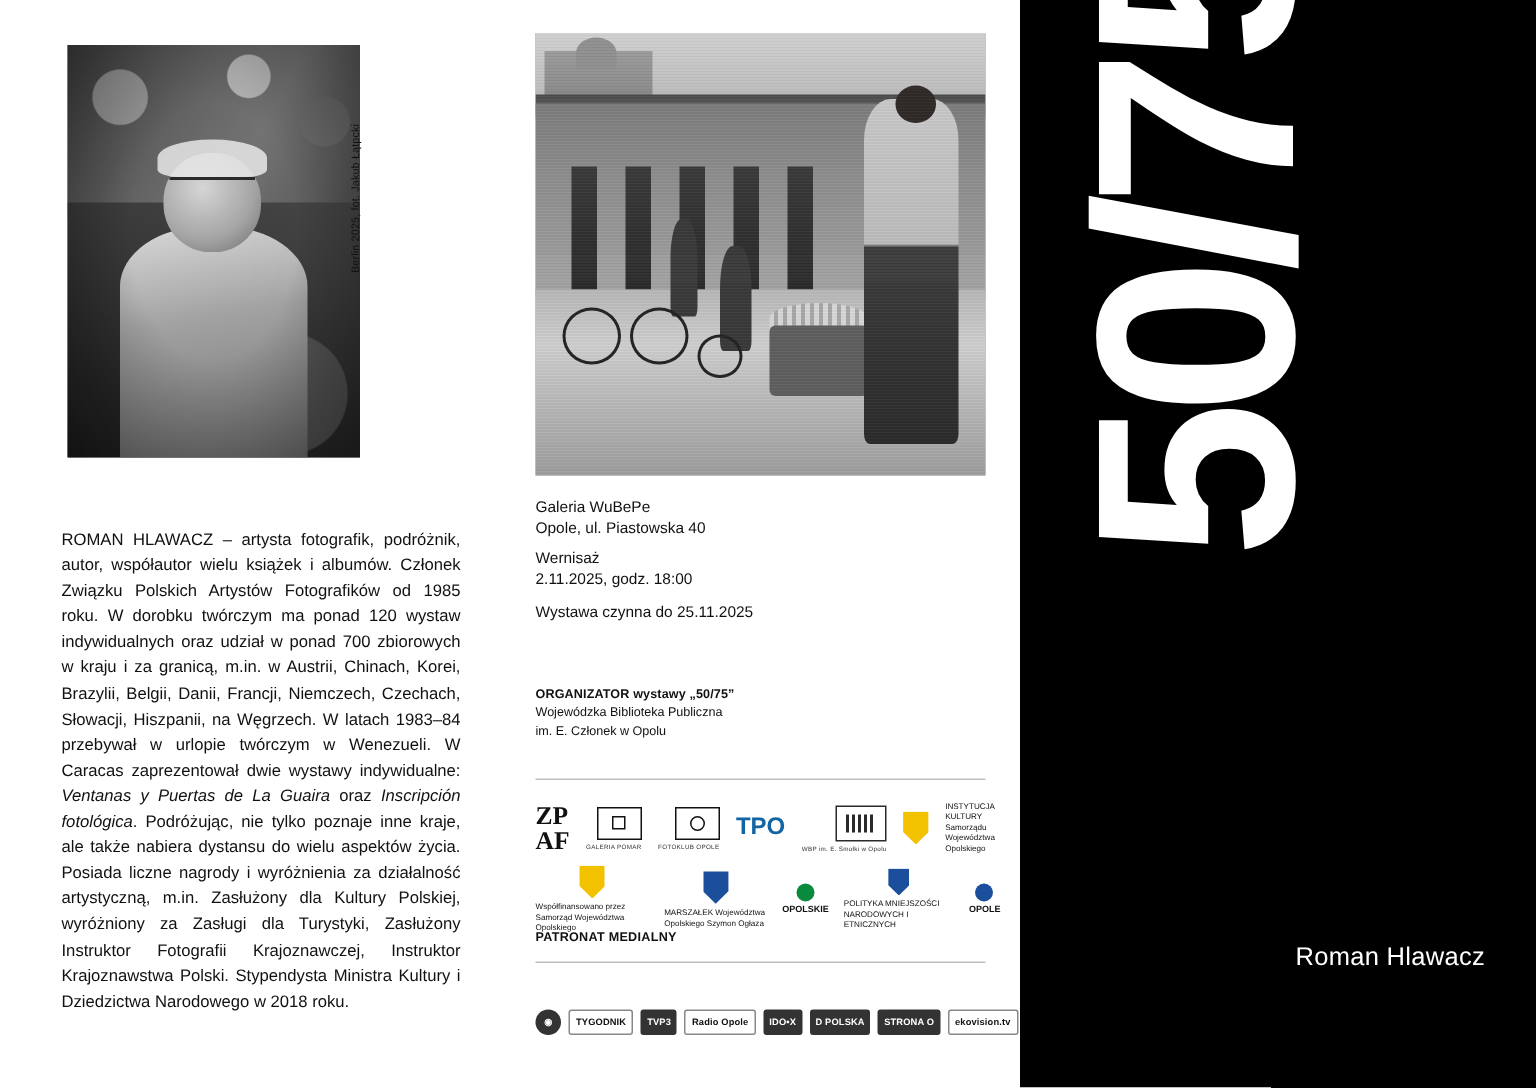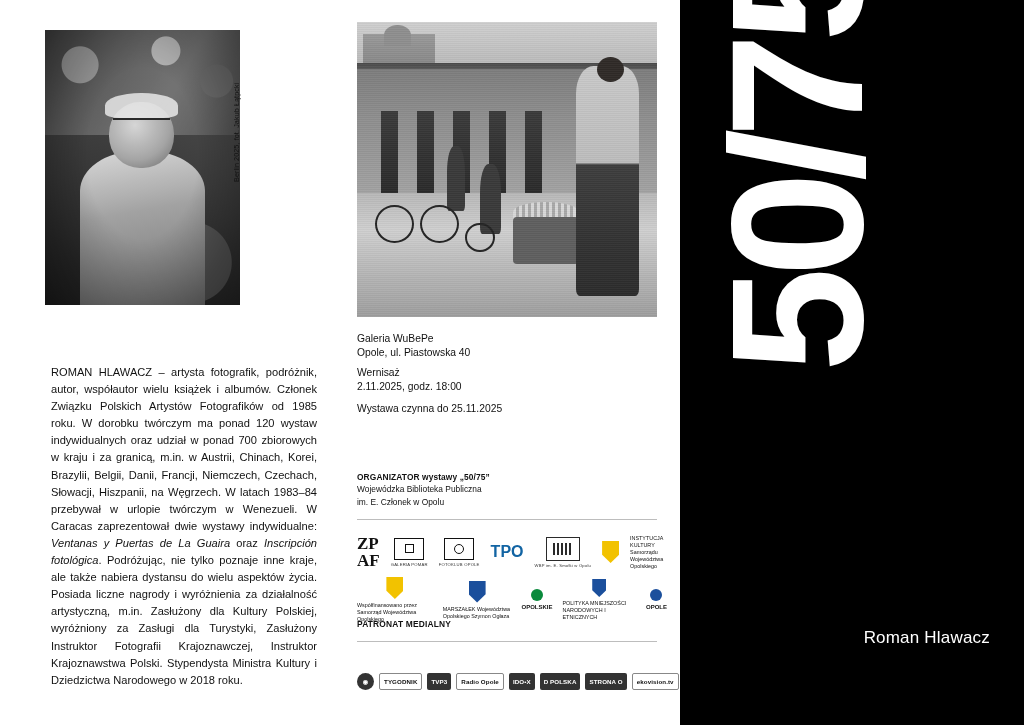--- a/index.html
+++ b/index.html
@@ -59,27 +59,26 @@
     font-size: 7.2px;
     color: #111;
     letter-spacing: .1px;
     transform: rotate(-90deg);
     transform-origin: left top;
     white-space: nowrap;
   }
 
   #bio-text {
     position: absolute;
-    left: 51px; top: 352px;
+    left: 41px; top: 352px;
     width: 266px;
     font-size: 11.1px;
     line-height: 17.1px;
     color: #111;
     text-align: justify;
-    margin-top: 12px;
   }
   #bio-text p { margin: 0; }
   #bio-text .it { font-style: italic; }
 
   
   #street-photo {
     position: absolute;
     left: 357px; top: 22px;
     width: 300px; height: 295px;
     overflow: hidden;
@@ -119,40 +118,40 @@
   #venue-block { top: 332px; font-size: 10.3px; line-height: 14.4px; }
   #vernissage-block { top: 366px; font-size: 10.3px; line-height: 14.4px; }
   #open-block { top: 402px; font-size: 10.3px; line-height: 14.4px; }
 
   #org-row {
     position: absolute; left: 357px; top: 456px; width: 300px;
     display: flex; gap: 24px;
     font-size: 8.4px; line-height: 12.4px; color: #111;
   }
   #org-row .org-title { font-weight: bold; letter-spacing: .1px; }
-  #org-col-1 { width: 150px; margin-top: 15px; }
+  #org-col-1 { width: 150px; }
   #org-col-2 { width: 150px; }
 
   .rule {
     position: absolute; left: 357px; width: 300px;
     height: 1px; background: #bdbdbd;
   }
   #rule-1 { top: 519px; }
   #rule-2 { top: 641px; }
 
   
   #logos-row-1 {
     position: absolute; left: 357px; top: 532px; width: 310px; height: 40px;
     display: flex; align-items: center; gap: 11px;
   }
   #logos-row-2 {
     position: absolute; left: 357px; top: 580px; width: 310px; height: 40px;
     display: flex; align-items: center; gap: 10px;
   }
-  .logo { display: flex; flex-direction: column; align-items: center; justify-content: center;
+  .logo { display: flex; flex-direction: column; align-items: flex-end; justify-content: center;
           color: #111; }
   .logo .cap { font-size: 4.2px; letter-spacing: .2px; margin-top: 2px; color:#333; white-space: nowrap;}
   .mono-mark { font-size: 17px; font-weight: bold; line-height: 1; font-family: "Liberation Serif", serif;}
   .sq-mark { width: 30px; height: 22px; border: 1.6px solid #111;
              display:flex; align-items:center; justify-content:center; }
   .sq-inner { width: 9px; height: 9px; border: 1.6px solid #111; }
   .ci-inner { width: 10px; height: 10px; border: 1.6px solid #111; border-radius: 50%; }
   .blue-mark { font-size: 16px; font-weight: bold; color: #1264a3; line-height:1;}
   .shield { width: 17px; height: 22px; background: #f2c200;
             clip-path: polygon(0 0, 100% 0, 100% 62%, 50% 100%, 0 62%); }

